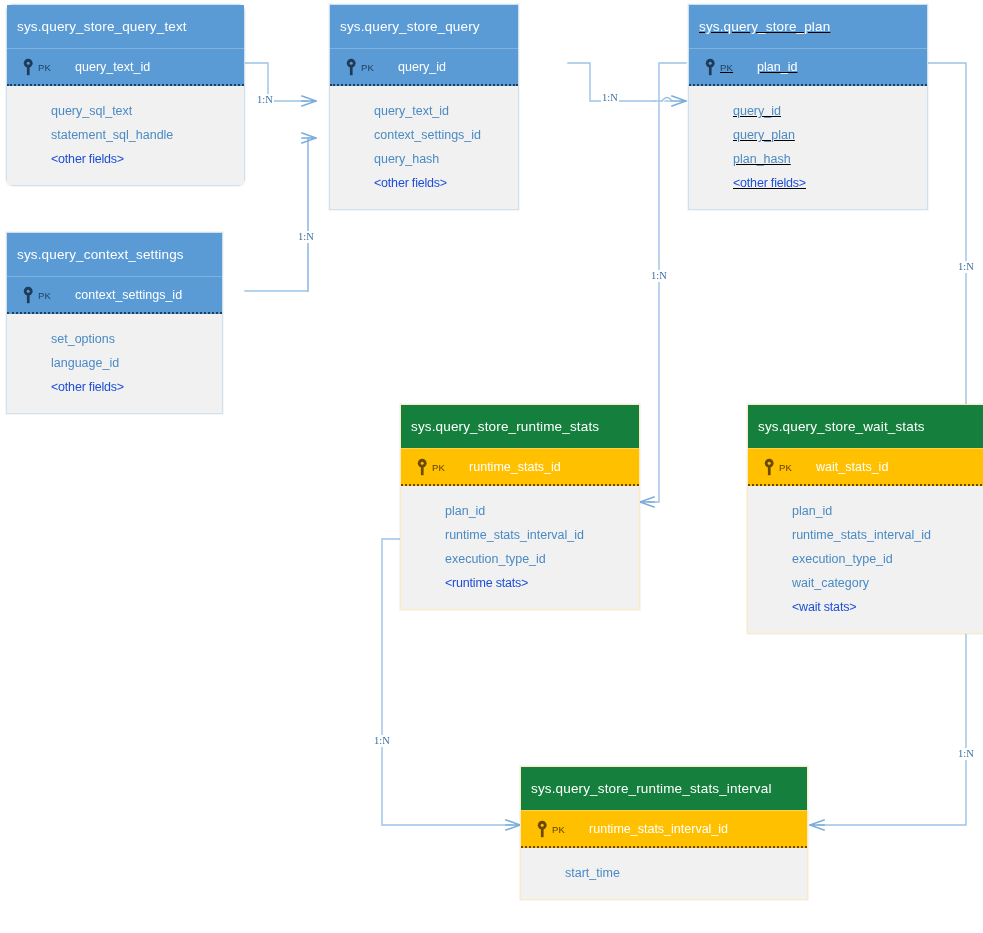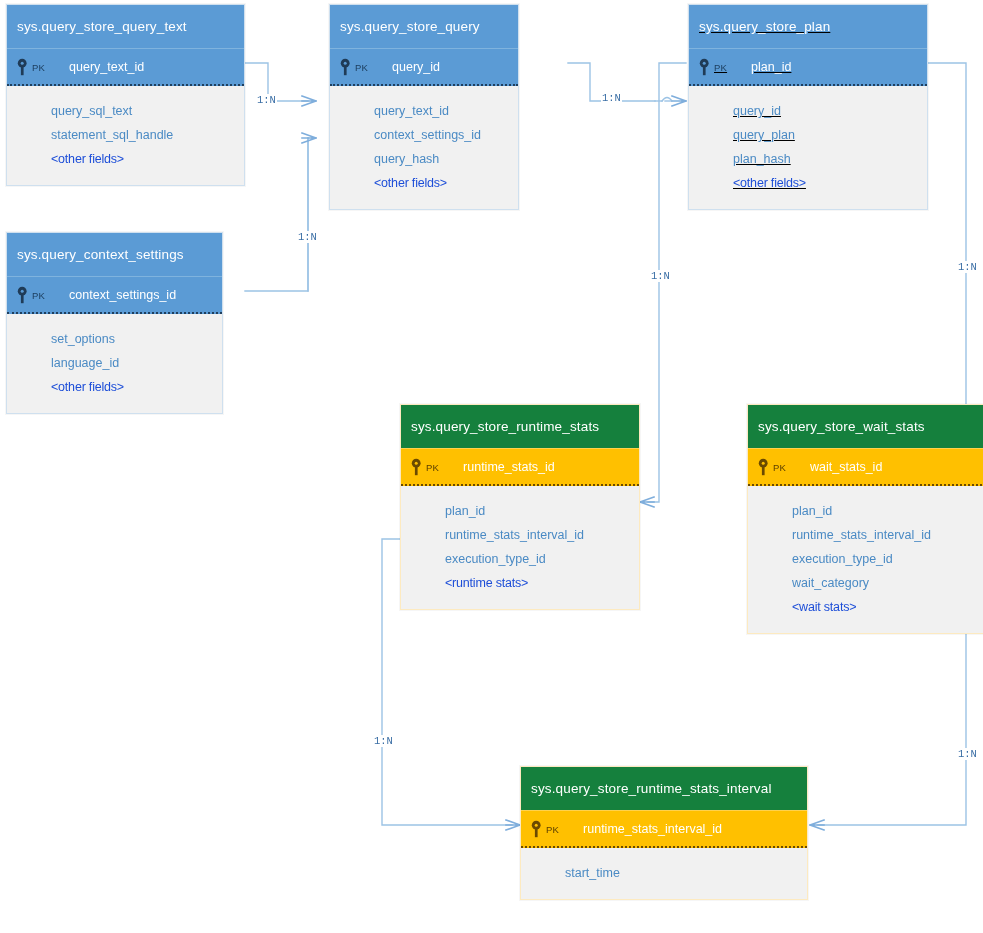--- a/index.html
+++ b/index.html
@@ -19,21 +19,21 @@
 
   .ratio-label{
     position:absolute;
     font-size:10.5px;
     color:#3a6ea5;
     background:#ffffff;
     letter-spacing:0px;
     line-height:12px;
     padding:0 1px;
     white-space:nowrap;
-    font-family:Liberation Mono, monospace;
+    font-family:Liberation Serif, serif;
   }
 
   
   .entity{
     position:absolute;
     box-sizing:border-box;
     background:#f1f1f1;
     box-shadow:0 0 0 1px rgba(0,0,0,0.035);
   }
   .entity.blue{border:1px solid #cfe0ef;}
@@ -52,21 +52,21 @@
   }
   .blue .ent-title{background:#5b9bd5;border-bottom:1px solid #7fb3de;}
   .orange .ent-title{background:#15803d;border-bottom:1px solid #ffd24d;}
 
   .ent-pk{
     box-sizing:border-box;
     height:37px;
     display:flex;
     align-items:center;
     position:relative;
-    padding-left:10px;
+    padding-left:16px;
     color:#ffffff;
     font-size:12.5px;
     white-space:nowrap;
   }
   .blue .ent-pk{background:#5b9bd5;border-bottom:2px dotted #1f3f5e;}
   .orange .ent-pk{background:#ffc000;border-bottom:2px dotted #6b4a00;}
 
   .pk-key{width:14px;height:18px;flex:0 0 14px;position:relative;margin-right:1px;}
   .pk-tag{font-size:9.5px;letter-spacing:0.2px;margin-right:24px;position:relative;top:1px;}
   .blue .pk-tag{color:#1b3c5c;}
@@ -145,21 +145,21 @@
   </svg>
 
   <div class="ratio-label" style="left:256px;top:94px;">1:N</div>
   <div class="ratio-label" style="left:297px;top:231px;">1:N</div>
   <div class="ratio-label" style="left:601px;top:92px;">1:N</div>
   <div class="ratio-label" style="left:650px;top:270px;">1:N</div>
   <div class="ratio-label" style="left:957px;top:261px;">1:N</div>
   <div class="ratio-label" style="left:373px;top:735px;">1:N</div>
   <div class="ratio-label" style="left:957px;top:748px;">1:N</div>
 
-  <div class="entity blue" style="left:6px;top:4px;width:239px;">
+  <div class="entity blue" style="left:6px;top:4px;width:239px;border-radius:7px;">
     <div class="ent-title">sys.query_store_query_text</div>
     <div class="ent-pk">
       <span class="pk-key">
         <svg width="14" height="18" viewBox="0 0 14 18">
             <circle cx="5.2" cy="5.2" r="4.4" fill="#1F3B57"></circle>
             <circle cx="5.2" cy="5.2" r="1.5" fill="#5b9bd5"></circle>
             <rect x="3.9" y="8.2" width="2.7" height="9" fill="#1F3B57"></rect>
           </svg>
       </span>
       <span class="pk-tag">PK</span>

